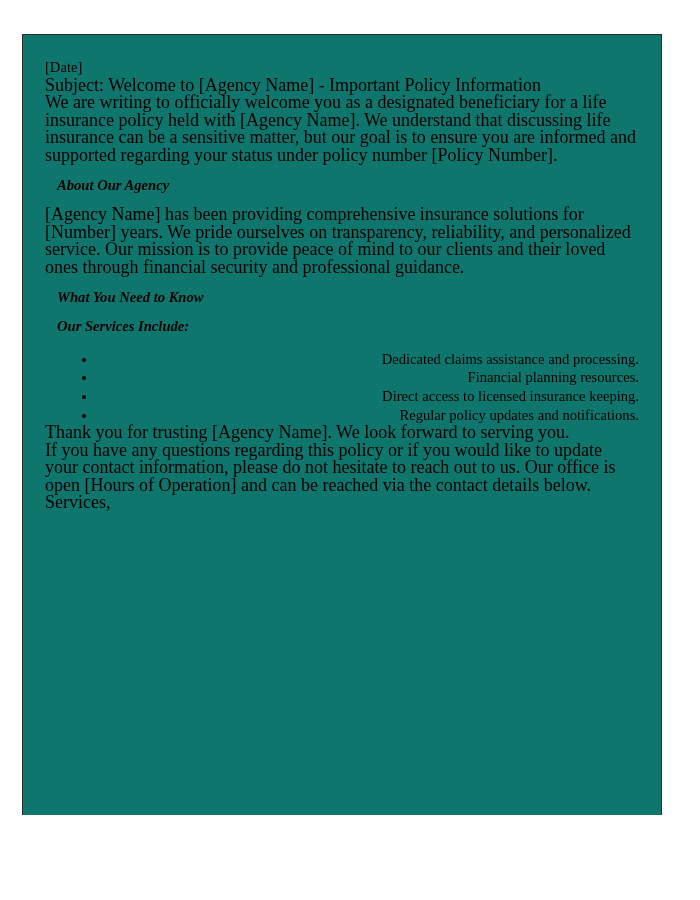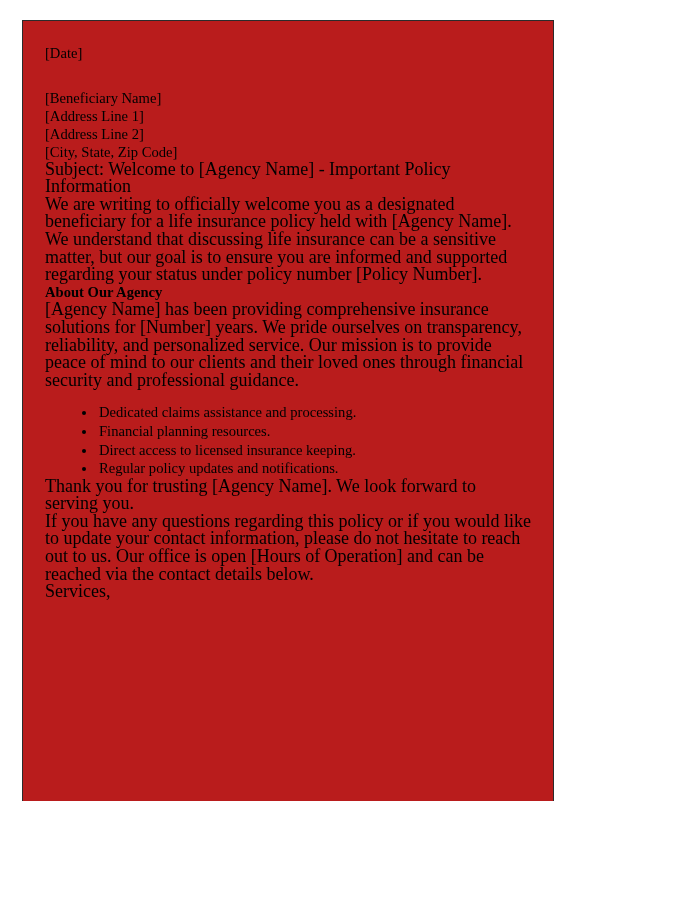--- a/index.html
+++ b/index.html
@@ -12,25 +12,25 @@
     height: 900px;
     overflow: hidden;
     font-family: "Liberation Serif", "DejaVu Serif", serif;
     color: #000000;
   }
 
   
   .page-sheet {
     position: absolute;
     left: 22px;
-    top: 20px;
-    width: 532px;
+    top: 34px;
+    width: 640px;
     height: 781px;
     box-sizing: border-box;
-    background: #b91c1c;
+    background: #0f766e;
     border-left: 1.5px solid #2b2b2b;
     border-right: 1.5px solid #2b2b2b;
     border-top: 1.5px solid #2b2b2b;
     border-bottom: none;
     overflow: hidden;
   }
 
   .page-content {
     padding: 24px 22px 0 22px;
   }
@@ -58,61 +58,59 @@
     font-size: 18px;
     line-height: 17.6px;
     margin: 0;
     text-align: left;
   }
 
   .doc-heading {
     font-size: 14.6px;
     line-height: 17.6px;
     font-weight: bold;
-    margin: 0;
+    margin: 12px;
+    font-style: italic;
   }
 
   .services-list {
     margin: 14px 0 0 0;
     padding-left: 52px;
     list-style-type: disc;
   }
   .services-list li {
     font-size: 14.6px;
     line-height: 18.6px;
     margin: 0;
     padding-left: 2px;
+    text-align: right;
   }
 </style>
 </head>
 <body>
 
 <div class="page-sheet">
   <div class="page-content">
 
     <p class="doc-line">[Date]</p>
 
-    <div class="address-block block-gap-large">
-      <p>[Beneficiary Name]</p>
-      <p>[Address Line 1]</p>
-      <p>[Address Line 2]</p>
-      <p>[City, State, Zip Code]</p>
-    </div>
 
     <p class="doc-para block-gap-med">Subject: Welcome to [Agency Name] - Important Policy Information</p>
 
 
     <p class="doc-para block-gap-med">We are writing to officially welcome you as a designated beneficiary for a life insurance policy held with [Agency Name]. We understand that discussing life insurance can be a sensitive matter, but our goal is to ensure you are informed and supported regarding your status under policy number [Policy Number].</p>
 
     <p class="doc-heading block-gap-med">About Our Agency</p>
 
     <p class="doc-para block-gap-med">[Agency Name] has been providing comprehensive insurance solutions for [Number] years. We pride ourselves on transparency, reliability, and personalized service. Our mission is to provide peace of mind to our clients and their loved ones through financial security and professional guidance.</p>
 
+    <p class="doc-heading block-gap-med">What You Need to Know</p>
 
 
+    <p class="doc-heading block-gap-med">Our Services Include:</p>
 
     <ul class="services-list">
       <li>Dedicated claims assistance and processing.</li>
       <li>Financial planning resources.</li>
       <li>Direct access to licensed insurance keeping.</li>
       <li>Regular policy updates and notifications.</li>
     </ul>
 
     <p class="doc-para block-gap-med">Thank you for trusting [Agency Name]. We look forward to serving you.</p>
 

